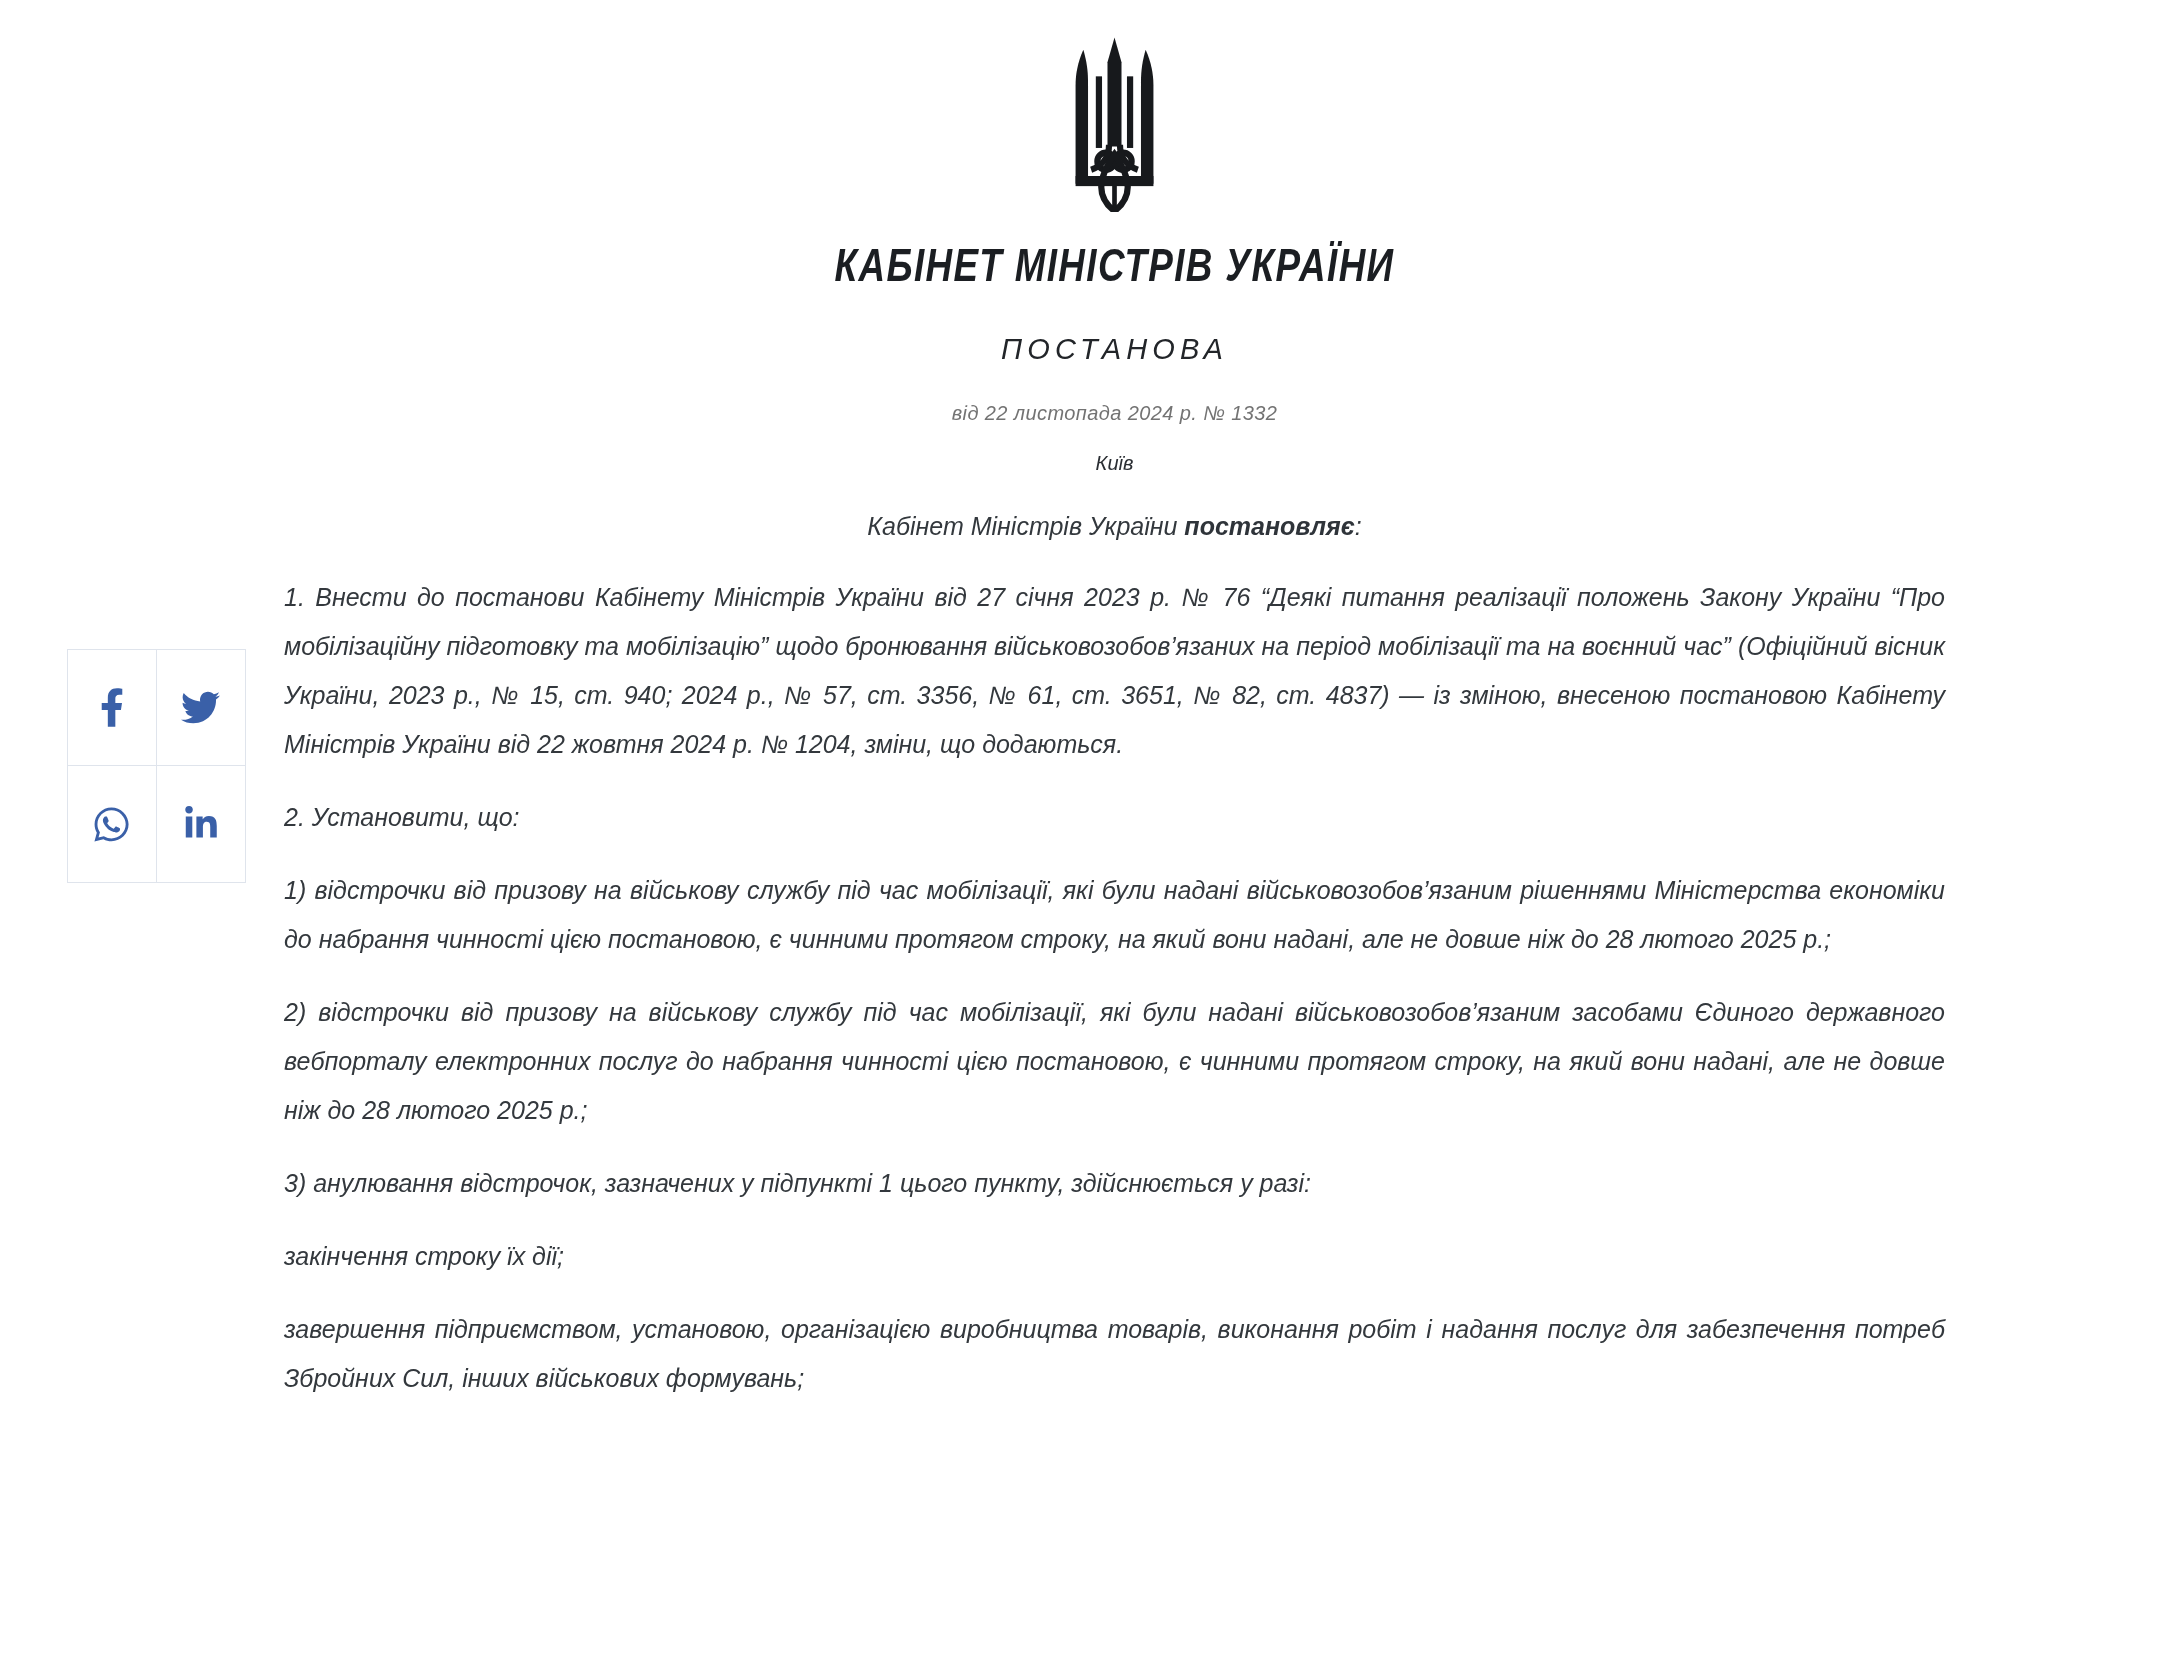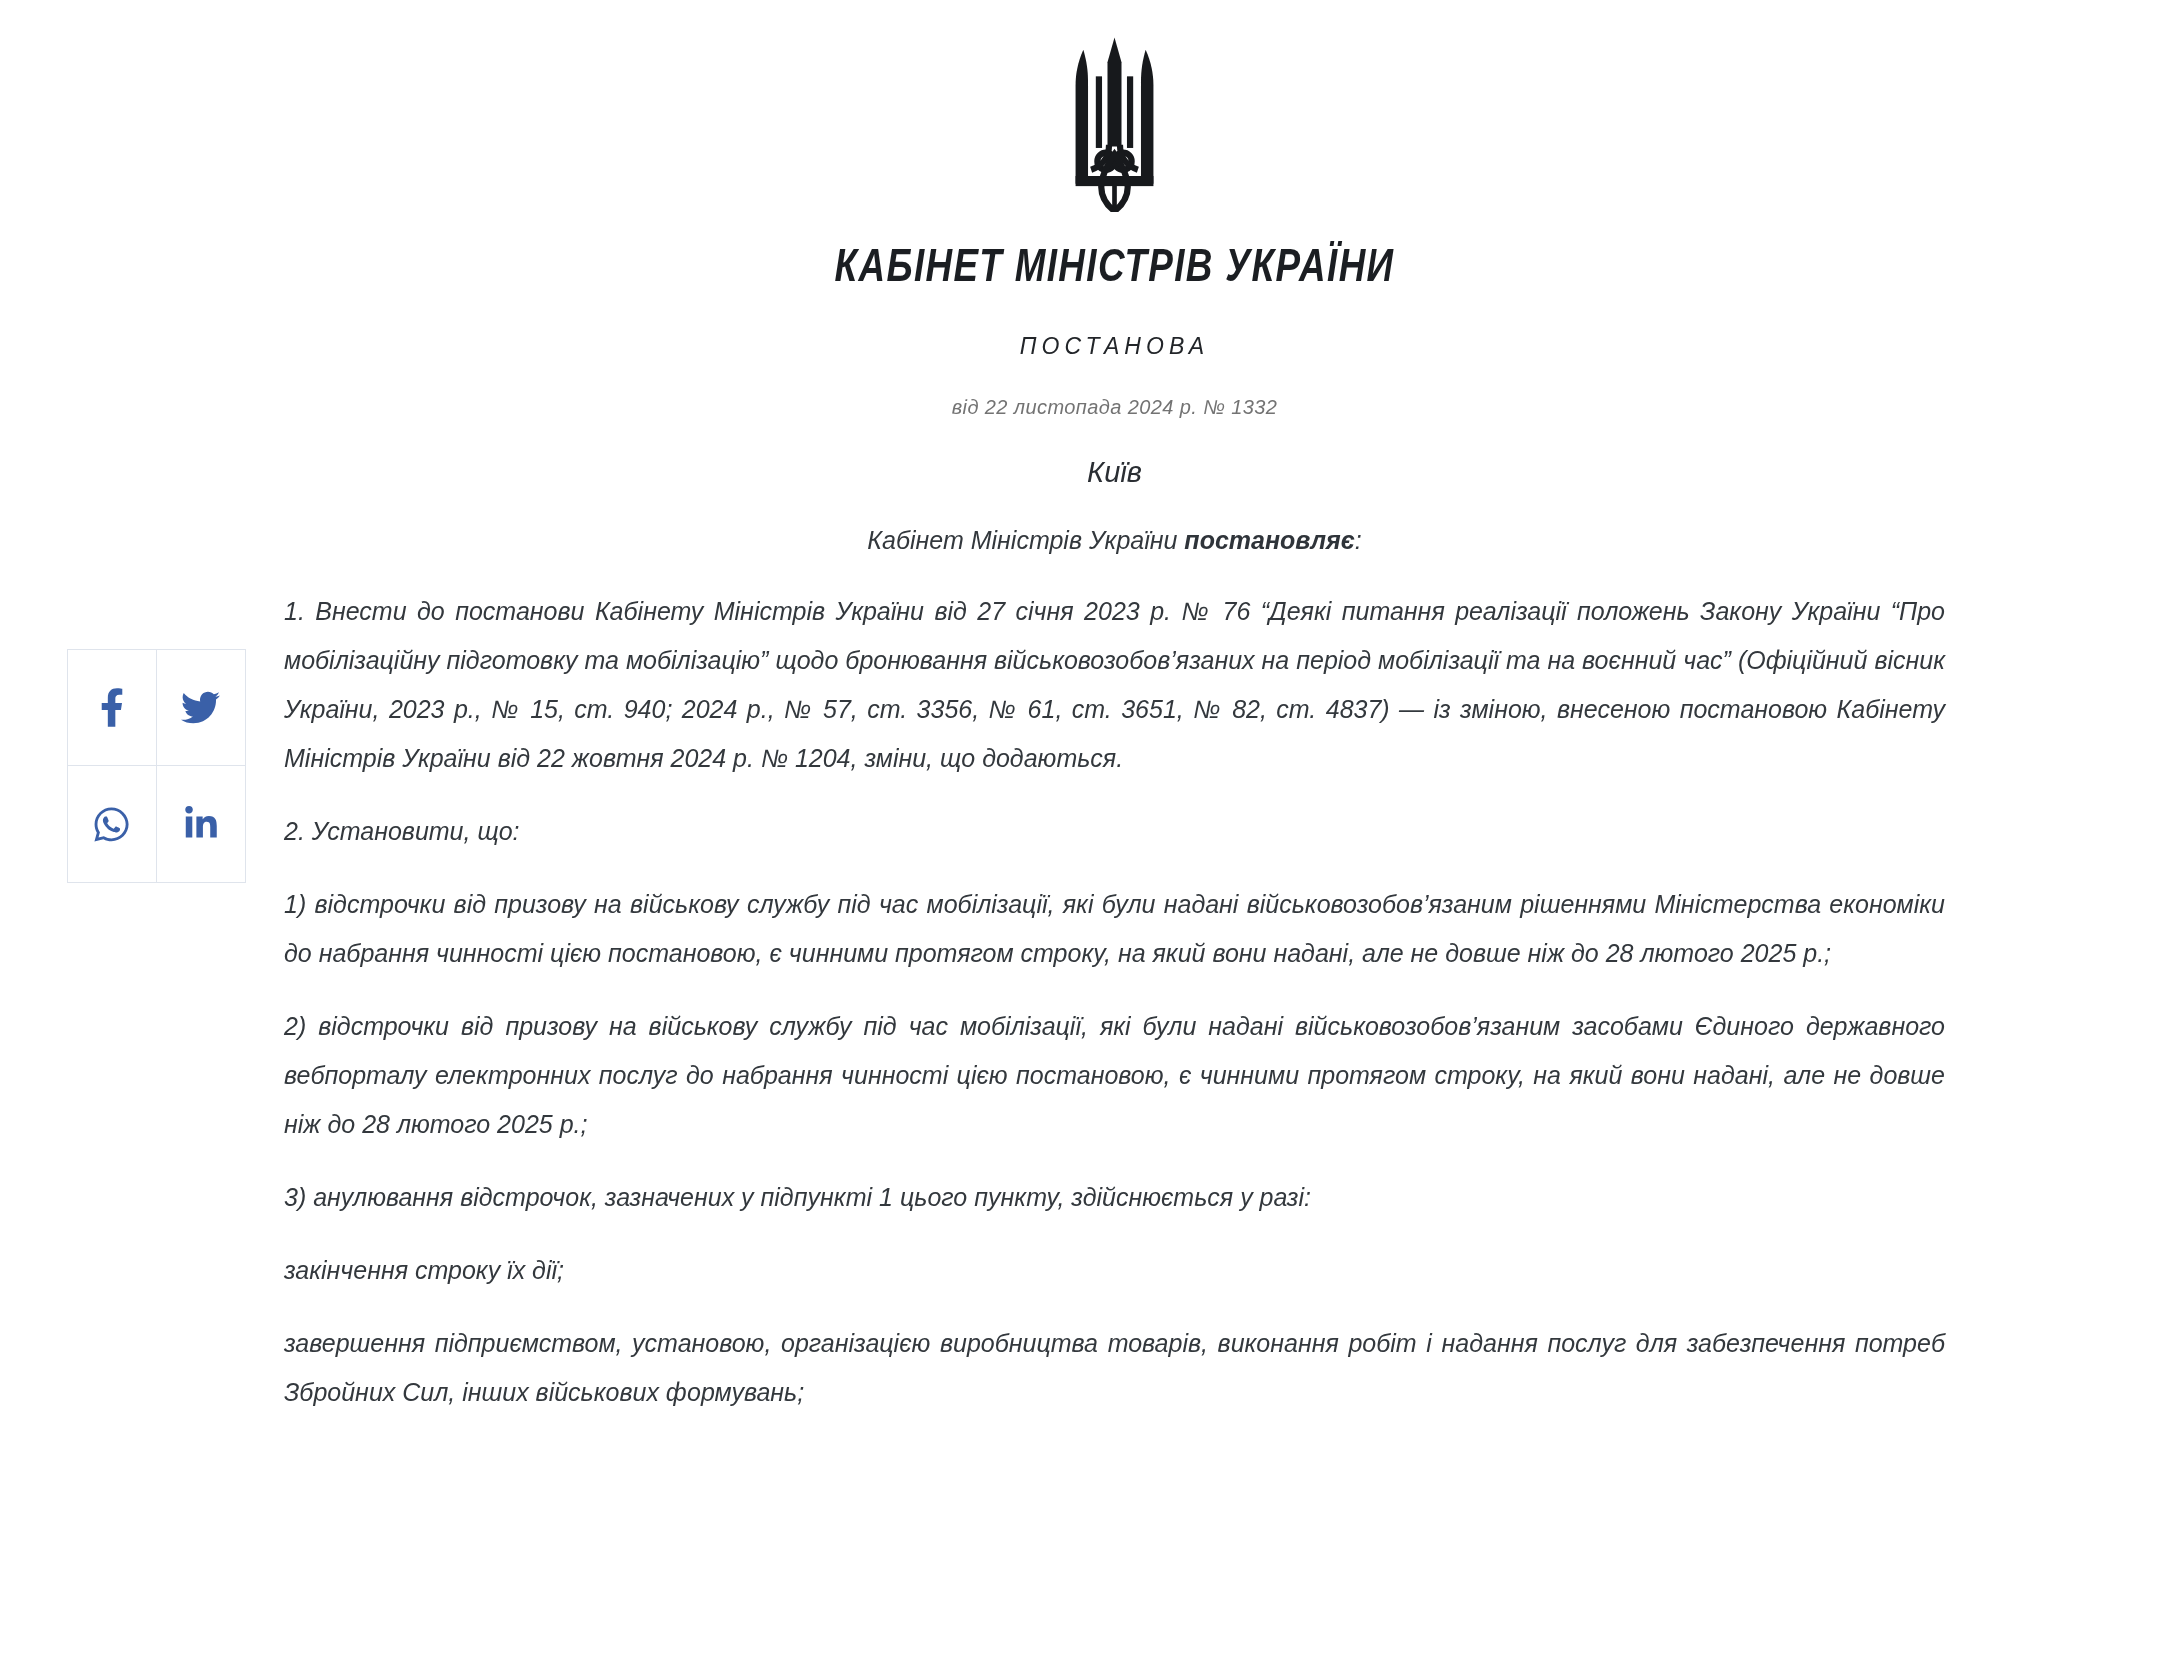--- a/index.html
+++ b/index.html
@@ -22,35 +22,35 @@
     font-size:46px;
     font-weight:600;
     letter-spacing:1.7px;
     color:#1b1e22;
     transform:scaleX(0.80);
     transform-origin:center;
     white-space:nowrap;
   }
   .doc-type{
     margin:41px 0 0 0;
-    font-size:23px;
+    font-size:29px;
     font-weight:500;
     letter-spacing:5.1px;
     color:#222529;
   }
   .date-line{
     margin:36px 0 0 0;
     font-size:20px;
     font-weight:400;
     color:#737373;
     letter-spacing:0.4px;
   }
   .city{
-    margin:37px 0 0 0;
-    font-size:29px;
+    margin:27px 0 0 0;
+    font-size:20px;
     color:#2a2e33;
   }
   .doc-title{
     margin:27px 0 0 0;
     font-size:25px;
     font-weight:700;
     color:#3c4249;
   }
   .doc-body{
     margin-top:27px;

